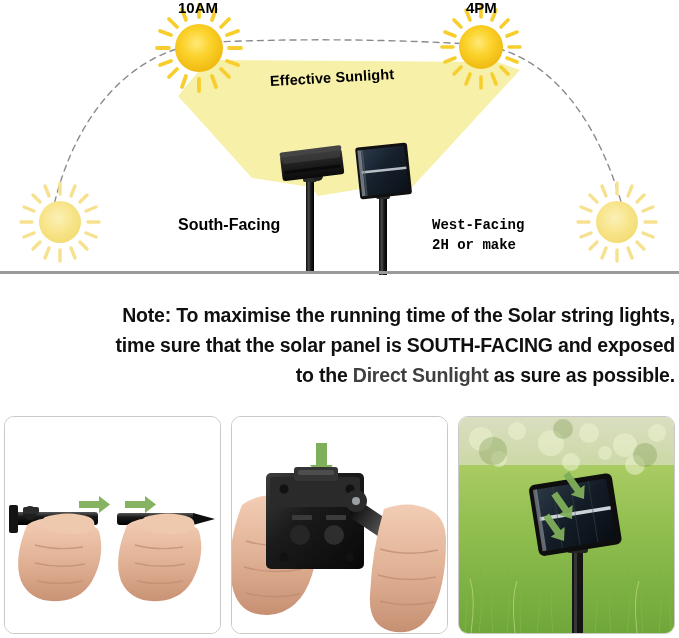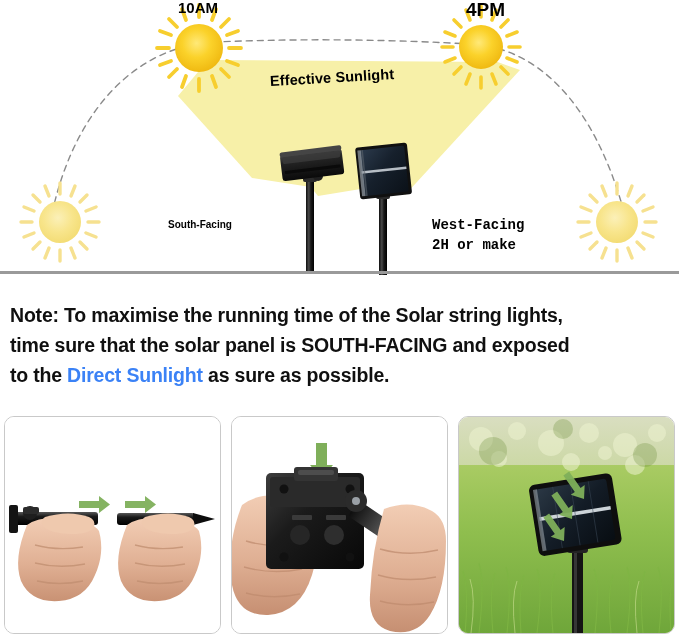--- a/index.html
+++ b/index.html
@@ -23,31 +23,31 @@
 
   .diagram-label {
     position: absolute;
     font-family: "Liberation Sans", sans-serif;
     font-weight: bold;
     color: #000000;
     white-space: nowrap;
   }
 
   #label-10am { left: 178px; top: -1px; font-size: 15px; }
-  #label-4pm  { left: 466px; top: -1px; font-size: 19px; }
+  #label-4pm  { left: 466px; top: -1px; font-size: 15px; }
 
   #label-effective-sunlight {
     left: 270px; top: 73px;
     font-size: 14.5px;
     transform: rotate(-3.2deg);
     transform-origin: left center;
     letter-spacing: 0.1px;
   }
 
-  #label-south-block { left: 168px; top: 215px; font-size: 10px; line-height: 20px; }
+  #label-south-block { left: 178px; top: 215px; font-size: 16px; line-height: 20px; }
   #label-west-block  { left: 432px; top: 215px; font-size: 14px; line-height: 20px; font-family: Liberation Mono, monospace; }
 
   
   #ground-divider {
     position: absolute;
     left: 0; top: 271px;
     width: 679px; height: 3px;
     background: #9a9a9a;
   }
 
@@ -58,22 +58,23 @@
     width: 665px;
   }
   .note-line {
     font-family: "Liberation Sans", sans-serif;
     font-weight: bold;
     font-size: 19.5px;
     line-height: 30px;
     color: #101010;
     white-space: nowrap;
     letter-spacing: -0.2px;
-  }
-  .note-accent { color: #3b82f6; }
+    text-align: right;
+  }
+  .note-accent { color: #404040; }
 
   
   #photo-row {
     position: absolute;
     left: 4px; top: 416px;
     width: 671px; height: 218px;
     display: flex;
     gap: 10px;
   }
   .photo-panel {

